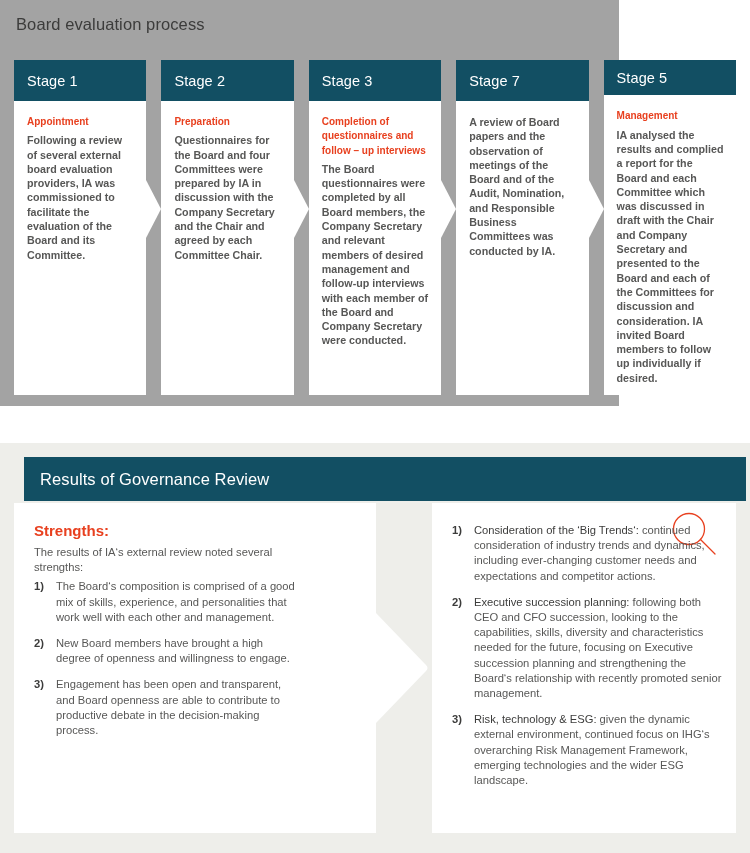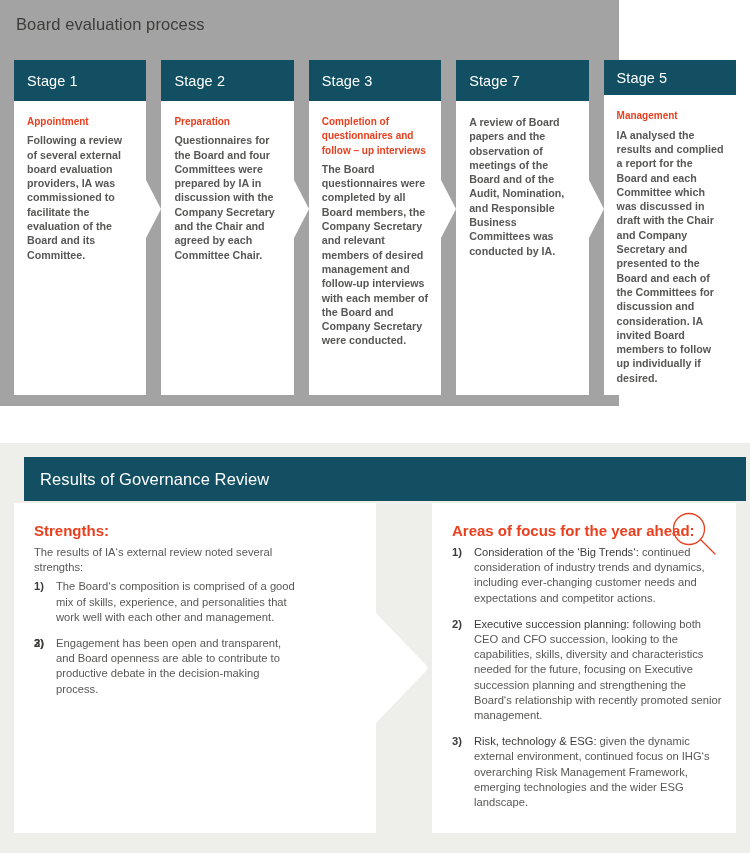--- a/index.html
+++ b/index.html
@@ -303,20 +303,21 @@
     <div class="card-left">
       <div class="sec-title">Strengths:</div>
       <p class="sec-lead">The results of IA‘s external review noted several strengths:</p>
       <ol class="numlist">
         <li>
           <span class="li-num">1)</span>
           <span>The Board‘s composition is comprised of a good mix of skills, experience, and personalities that work well with each other and management.</span>
         </li>
         <li>
           <span class="li-num">2)</span>
+          <span>New Board members have brought a high degree of openness and willingness to engage.</span>
         </li>
         <li>
           <span class="li-num">3)</span>
           <span>Engagement has been open and transparent, and Board openness are able to contribute to productive debate in the decision-making process.</span>
         </li>
       </ol>
     </div>
 
     <div class="arrow-wrap">
       <svg width="114" height="330" viewBox="0 0 114 330">
@@ -324,21 +325,20 @@
       </svg>
     </div>
 
     <div class="card-right">
       <div class="magnifier">
         <svg width="48" height="46" viewBox="0 0 48 46">
           <circle cx="19" cy="18" r="15.5" fill="none" stroke="#E8401F" stroke-width="1.3"></circle>
           <line x1="30.5" y1="28.5" x2="45" y2="43" stroke="#E8401F" stroke-width="1.3" stroke-linecap="round"></line>
         </svg>
       </div>
-      <div class="sec-title">Areas of focus for the year ahead:</div>
       <ol class="numlist right-list">
         <li>
           <span class="li-num">1)</span>
           <span class="li-strong">Consideration of the ‘Big Trends‘:</span><span> continued consideration of industry trends and dynamics, including ever-changing customer needs and expectations and competitor actions.</span>
         </li>
         <li>
           <span class="li-num">2)</span>
           <span class="li-strong">Executive succession planning:</span><span> following both CEO and CFO succession, looking to the capabilities, skills, diversity and characteristics needed for the future, focusing on Executive succession planning and strengthening the Board‘s relationship with recently promoted senior management.</span>
         </li>
         <li>

